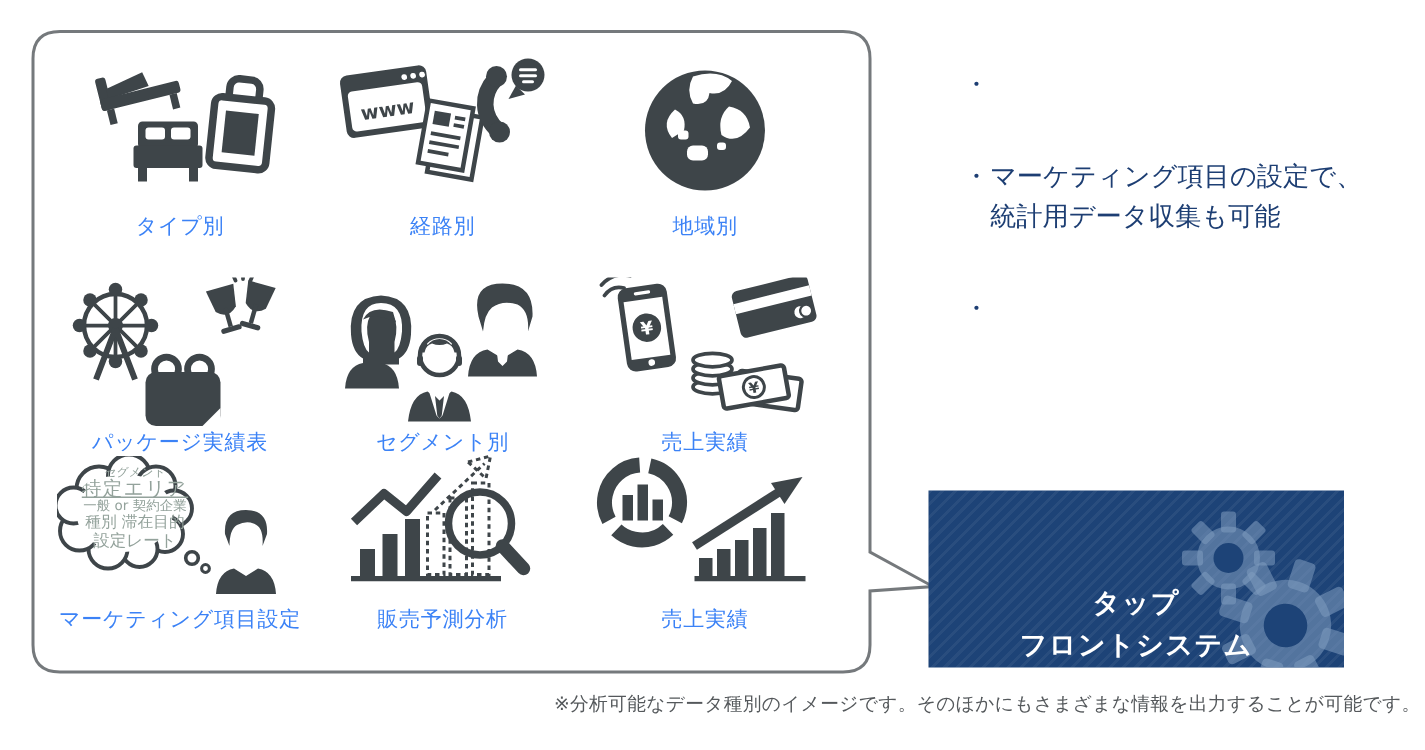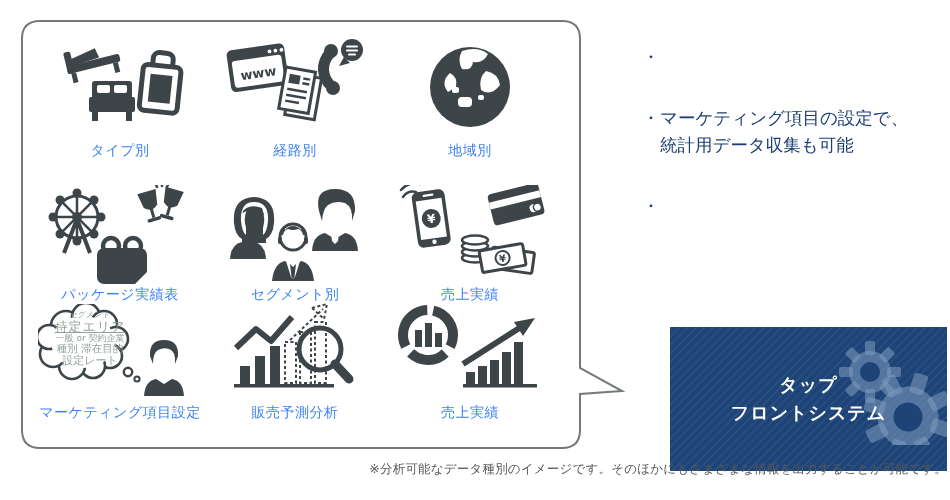--- a/index.html
+++ b/index.html
@@ -13,24 +13,24 @@
   .icon-wrap{display:flex;align-items:center;justify-content:center;position:relative;}
   .r1 .icon-wrap{height:106px;}
   .r2 .icon-wrap{height:98px;}
   .r3 .icon-wrap{height:100px;}
   .cell-label{font-size:14px;color:#3b82f6;letter-spacing:.5px;white-space:nowrap;text-align:center;margin-top:2px;}
   
   .bullets{position:absolute;left:642px;top:44px;width:300px;}
   .bullet{display:flex;margin-bottom:34px;color:#1d3e73;font-size:17.5px;line-height:1.55;font-weight:500;}
   .bullet .marker{width:18px;flex:none;}
   .sysbox{
-    position:absolute;left:670px;top:327px;width:277px;height:144px;
+    position:absolute;left:619px;top:327px;width:277px;height:118px;
     background-color:#1d4377;
     background-image:repeating-linear-gradient(135deg,rgba(255,255,255,.055) 0 2px,rgba(255,255,255,0) 2px 6px);
-    overflow:hidden;display:flex;align-items:center;justify-content:center;
+    overflow:hidden;display:flex;align-items:flex-end;justify-content:center;
   }
   .sysbox .boxtext{position:relative;z-index:2;color:#ffffff;font-weight:bold;font-size:18px;line-height:1.55;text-align:center;letter-spacing:1px;}
   .gears{position:absolute;right:0;top:0;z-index:1;}
   .footnote{position:absolute;right:3px;top:461px;font-size:12.5px;color:#54585b;letter-spacing:.2px;}
   
   .bubble-compose{position:relative;width:172px;height:100px;}
   .cloud-svg{position:absolute;left:4px;top:2px;}
   .bubble-text{
     position:absolute;left:12px;top:9px;width:88px;height:66px;
     clip-path:ellipse(49% 50% at 50% 50%);

